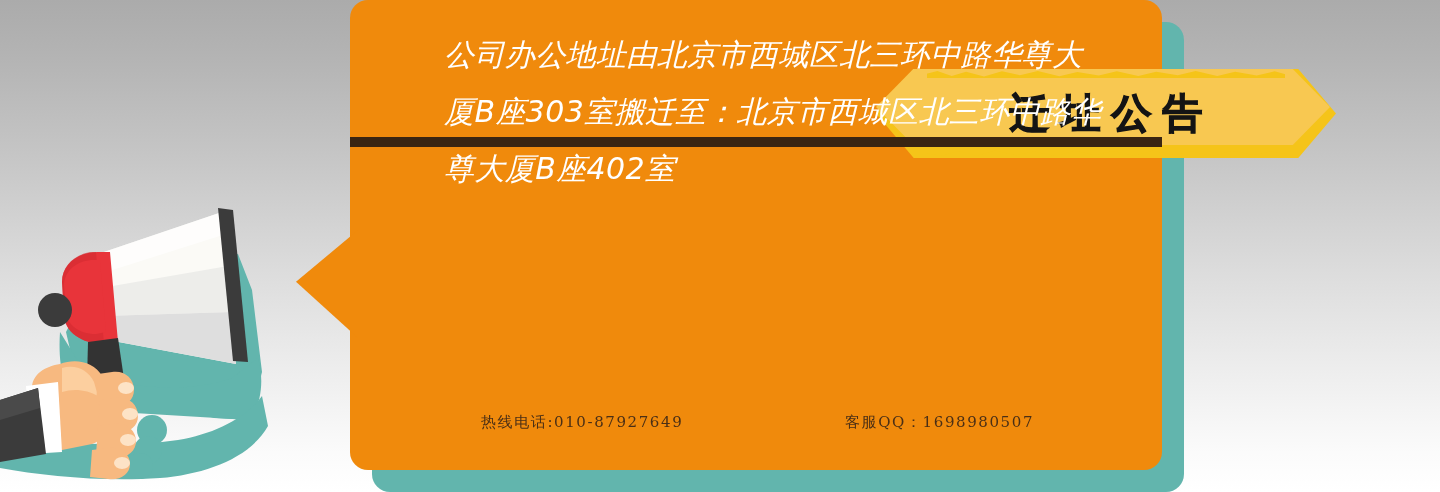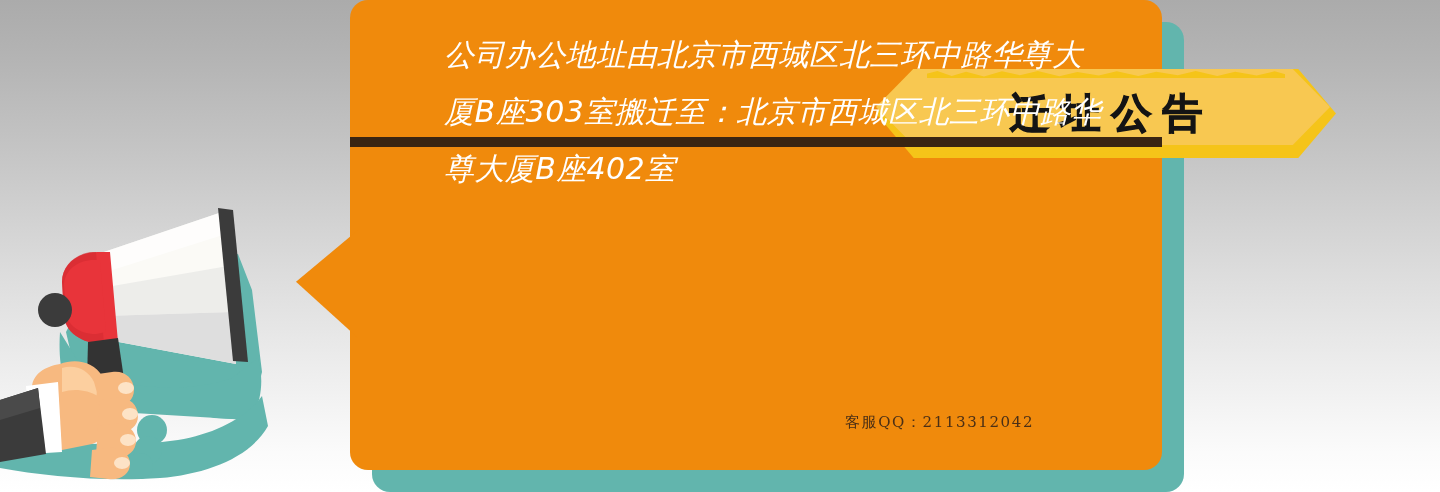--- a/index.html
+++ b/index.html
@@ -192,21 +192,22 @@
       <div class="rough top"></div>
       <div class="rough bot"></div>
       <div id="banner-title">迁址公告</div>
     </div>
 
     <div id="divider"></div>
 
     <div id="body-text">公司办公地址由北京市西城区北三环中路华尊大厦B座303室搬迁至：北京市西城区北三环中路华尊大厦B座402室</div>
 
     <div id="footer">
-      <span id="footer-qq">客服QQ：2113312042</span>
+      <span id="footer-phone">热线电话:010-87927649</span>
+      <span id="footer-qq">客服QQ：1698980507</span>
     </div>
   </div>
 
   <div id="tail"></div>
 
   <div id="megaphone">
     <svg width="330" height="310" viewBox="0 0 330 310" xmlns="http://www.w3.org/2000/svg">
 
       <g>
         <path d="M98 88 L238 72 L252 108 L262 190 L250 238 L214 236

